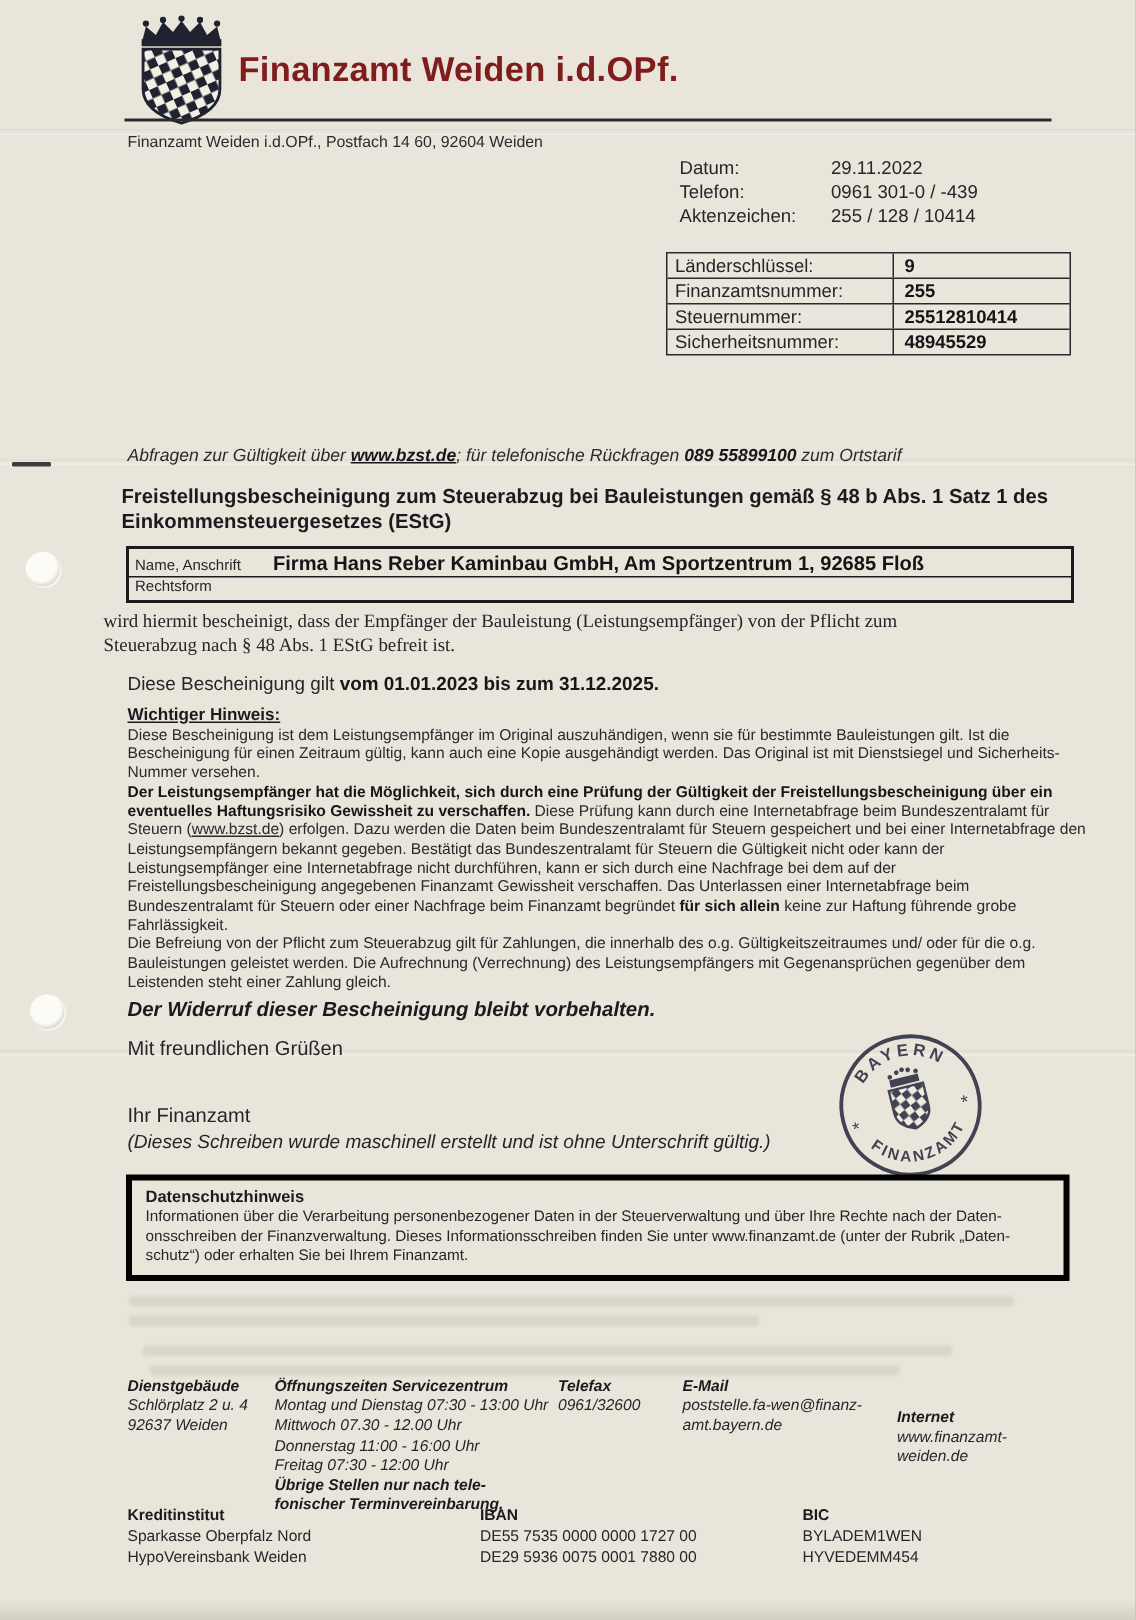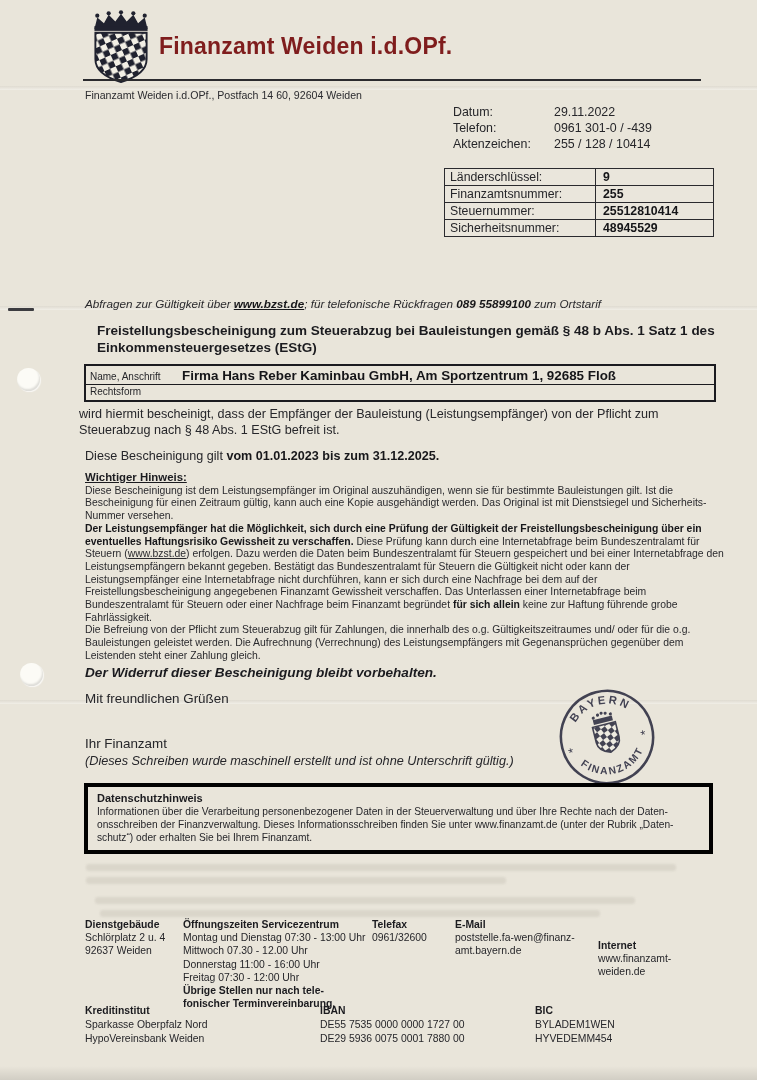--- a/index.html
+++ b/index.html
@@ -31,49 +31,49 @@
   .info-table{position:absolute;left:444px;top:168px;width:268px;font-size:12.3px;
     border:1.5px solid #2a2a2e;background:rgba(255,255,255,0.06);}
   .it-row{display:flex;border-bottom:1.5px solid #2a2a2e;}
   .it-row:last-child{border-bottom:none;}
   .it-label{width:140px;border-right:1.5px solid #2a2a2e;padding:1px 5px;}
   .it-value{font-weight:bold;padding:1px 7px;color:#151518;}
 
   .recipient{position:absolute;left:87px;top:156px;font-size:12.6px;line-height:16.6px;}
 
   .inquiry{position:absolute;left:85px;top:297px;font-size:11.7px;font-style:italic;color:#2a2a2e;}
-  .subject{position:absolute;left:97px;top:322px;font-size:13.5px;font-weight:bold;line-height:17px;color:#1b1b1f;}
+  .subject{position:absolute;left:81px;top:322px;font-size:13.5px;font-weight:bold;line-height:17px;color:#1b1b1f;}
 
   .name-box{position:absolute;left:84px;top:364px;width:628px;border:2px solid #1b1b1f;}
   .nb-row1{display:flex;align-items:baseline;border-bottom:1.5px solid #1b1b1f;padding:2px 4px 1px 4px;}
   .nb-label{font-size:10px;width:92px;flex:none;}
   .nb-value{font-size:13.4px;font-weight:bold;color:#151518;white-space:nowrap;}
   .nb-row2{font-size:10px;padding:1px 4px 2px 4px;height:12px;}
 
-  .certify{position:absolute;left:79px;top:406px;font-size:12.6px;line-height:16.4px;white-space:nowrap;}
+  .certify{position:absolute;left:69px;top:406px;font-size:12.6px;line-height:16.4px;white-space:nowrap;font-family:Liberation Serif, serif;}
   .validity{position:absolute;left:85px;top:449px;font-size:12.6px;}
 
   .notice{position:absolute;left:85px;top:471px;width:640px;font-size:10.4px;line-height:12.7px;color:#2a2a2e;}
   .notice-heading{font-size:11.4px;font-weight:bold;text-decoration:underline;margin-bottom:1px;color:#1b1b1f;}
   .notice p{margin:0;}
 
   .revocation{position:absolute;left:85px;top:665px;font-size:13.6px;font-weight:bold;font-style:italic;color:#1b1b1f;}
   .closing{position:absolute;left:85px;top:691px;font-size:13.4px;}
   .sig-office{position:absolute;left:85px;top:736px;font-size:13.4px;}
   .sig-note{position:absolute;left:85px;top:754px;font-size:12.7px;font-style:italic;}
 
   .seal{position:absolute;left:558px;top:688px;width:98px;height:98px;transform:rotate(-14deg);opacity:0.88;}
   .seal-arc{font-family:"Liberation Sans", sans-serif;font-size:11.5px;font-weight:bold;letter-spacing:2.5px;fill:#2c2c40;}
   .seal-arc2{font-family:"Liberation Sans", sans-serif;font-size:10.5px;font-weight:bold;letter-spacing:1.8px;fill:#2c2c40;}
 
   .privacy{position:absolute;left:84px;top:783px;width:629px;border:4px solid #000000;padding:5px 9px;box-sizing:border-box;}
   .privacy-heading{font-size:11px;font-weight:bold;color:#1b1b1f;margin-bottom:1px;}
   .privacy-line{font-size:10.2px;line-height:13.2px;white-space:nowrap;}
 
-  .fcol{position:absolute;top:918px;font-size:10.4px;line-height:13.2px;white-space:nowrap;}
+  .fcol{position:absolute;top:918px;font-size:10.4px;line-height:13.2px;white-space:nowrap;font-style:italic;}
   .fhead{font-weight:bold;color:#1b1b1f;}
   .fbold{font-weight:bold;color:#1b1b1f;}
   .col-office{left:85px;}
   .col-hours{left:183px;}
   .col-fax{left:372px;}
   .col-email{left:455px;}
   .col-internet{left:598px;margin-top:21px;}
 
   .banks{position:absolute;left:85px;top:1004px;width:645px;font-size:10.4px;}
   .bank-row{display:grid;grid-template-columns:235px 215px 1fr;line-height:13.9px;white-space:nowrap;}

